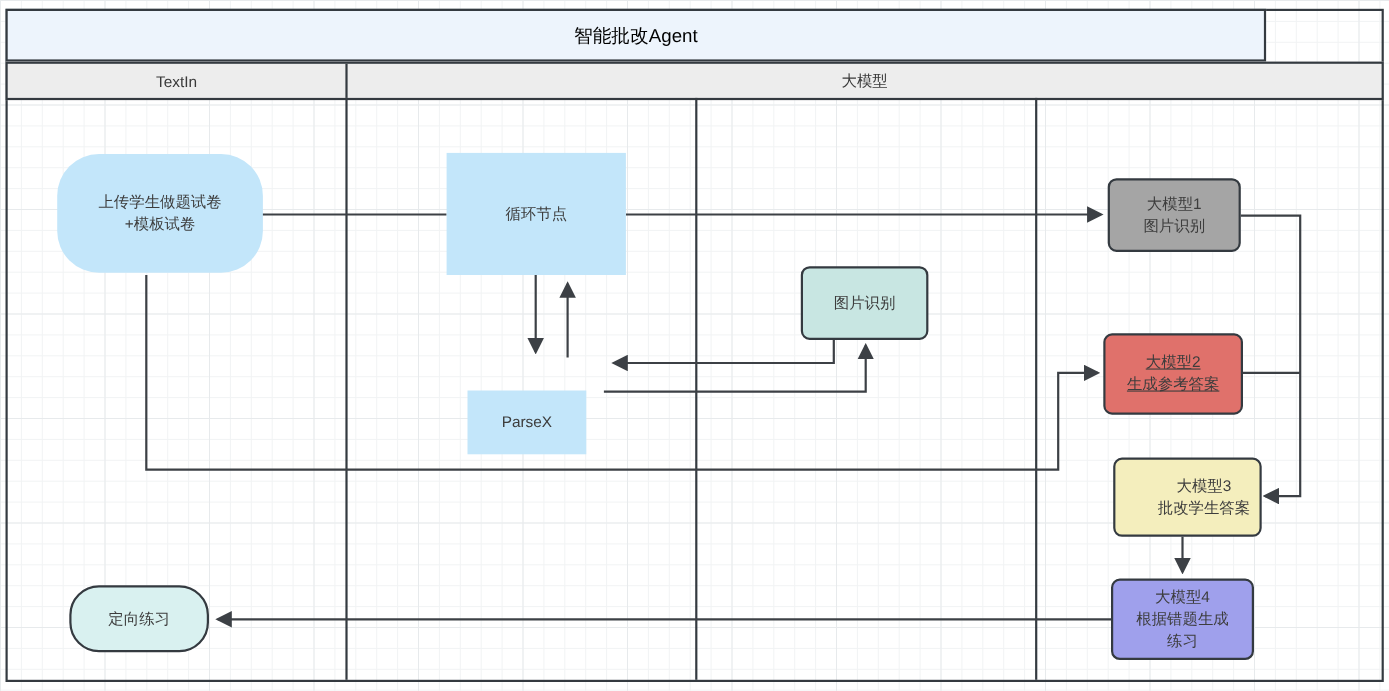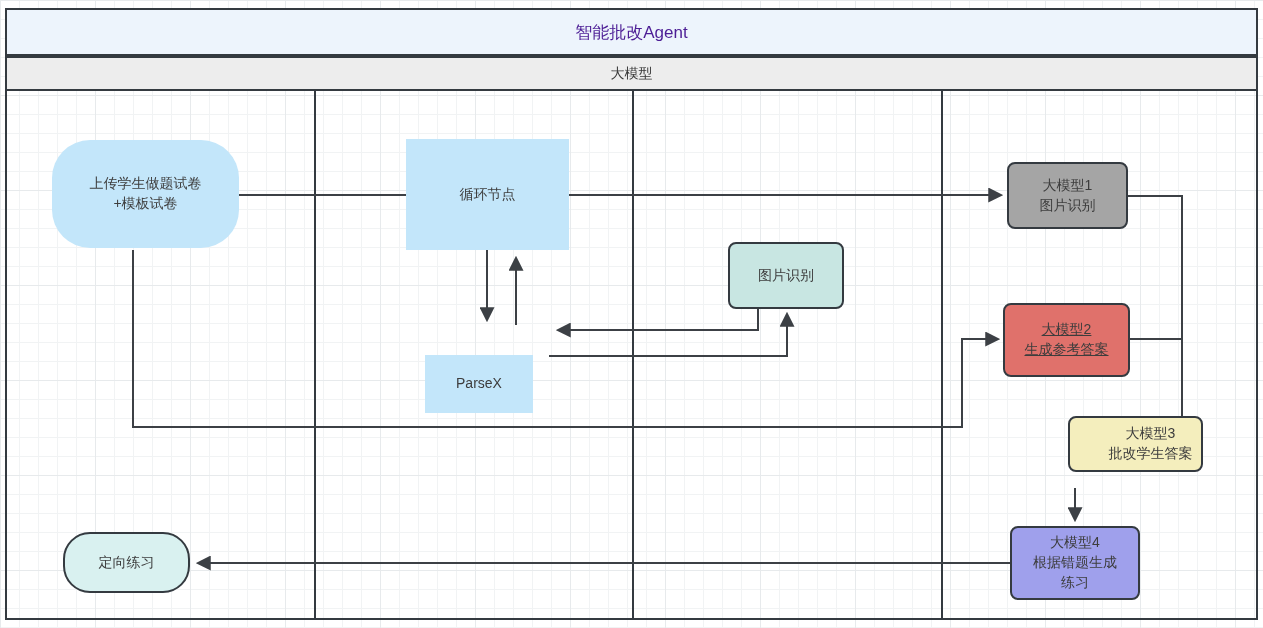--- a/index.html
+++ b/index.html
@@ -15,24 +15,24 @@
       linear-gradient(#f1f3f4 1px, transparent 1px),
       linear-gradient(90deg, #f1f3f4 1px, transparent 1px);
     background-size: 95px 95px, 95px 95px, 19px 19px, 19px 19px;
   }
 
   .frame {
     position:absolute; left:5px; top:8px; width:1253px; height:612px;
     border:2px solid #343a40;
   }
   .title-band {
-    position:absolute; left:5px; top:8px; width:1253px; height:48px;
+    position:absolute; left:5px; top:8px; width:1146px; height:48px;
     background:#edf4fc; border:2px solid #343a40;
     display:flex; align-items:center; justify-content:center;
-    font-size:17px; color:#4c1d95;
+    font-size:17px; color:#000000;
   }
   .header-band {
     position:absolute; left:5px; top:56px; width:1253px; height:35px;
     background:#ededed; border:2px solid #343a40;
     display:flex;
   }
   .header-cell {
     height:100%; display:flex; align-items:center; justify-content:center;
     font-size:14px; color:#3a3a3a; border-right:2px solid #343a40;
   }
@@ -59,20 +59,23 @@
 
 <div id="canvas">
 
   <div class="frame"></div>
 
   <div class="title-band">
     <span>智能批改Agent</span>
   </div>
 
   <div class="header-band">
+    <div class="header-cell hc3">
+      <span>TextIn</span>
+    </div>
     <div class="header-cell hc4">
       <span>大模型</span>
     </div>
   </div>
 
   <div class="lane-divider" style="left:314px"></div>
   <div class="lane-divider" style="left:632px"></div>
   <div class="lane-divider" style="left:941px"></div>
 
   <svg id="edges" width="1263" height="628">
@@ -116,21 +119,21 @@
   <div class="node bordered" style="left: 1007px; top: 162px; width: 121px; height: 67px; background-color: rgb(165, 165, 165); text-align: right;">
     <div>大模型1</div>
     <div>图片识别</div>
   </div>
 
   <div class="node bordered" style="left: 1003px; top: 303px; width: 127px; height: 74px; background-color: rgb(224, 113, 107); text-decoration: underline;">
     <div>大模型2</div>
     <div>生成参考答案</div>
   </div>
 
-  <div class="node bordered" style="left: 1068px; top: 416px; width: 135px; height: 56px; background-color: rgb(244, 238, 189); padding-left: 30px;">
+  <div class="node bordered" style="left: 1012px; top: 416px; width: 135px; height: 72px; background-color: rgb(244, 238, 189); padding-left: 30px;">
     <div>大模型3</div>
     <div>批改学生答案</div>
   </div>
 
   <div class="node bordered" style="left: 1010px; top: 526px; width: 130px; height: 74px; background-color: rgb(159, 160, 236);">
     <div>大模型4</div>
     <div>根据错题生成</div>
     <div>练习</div>
   </div>
 

